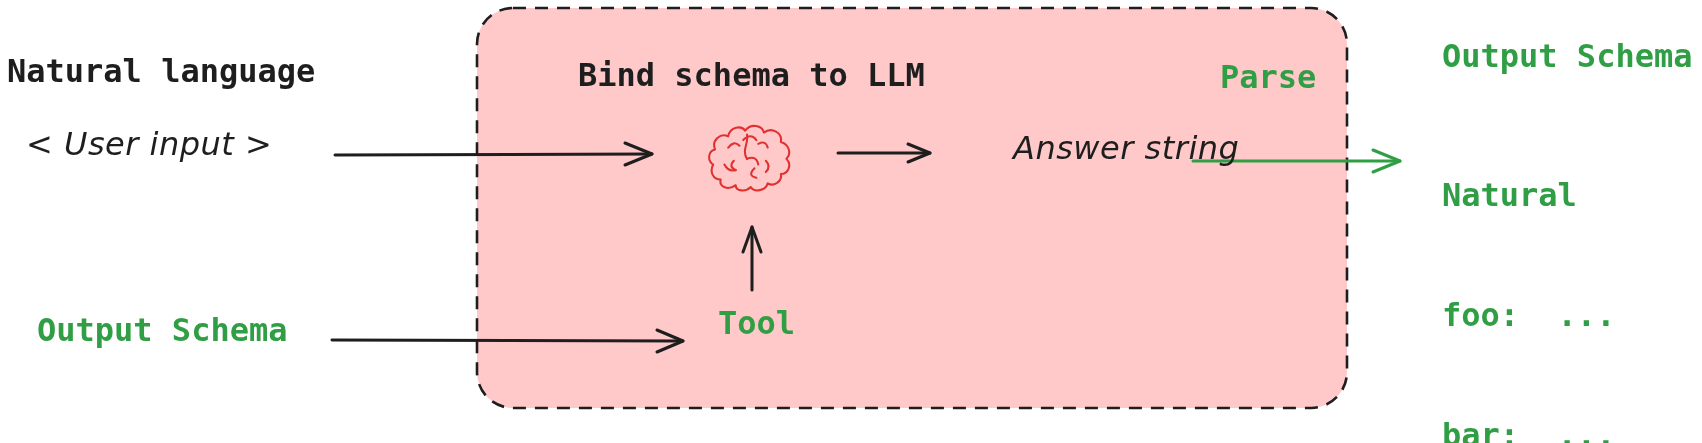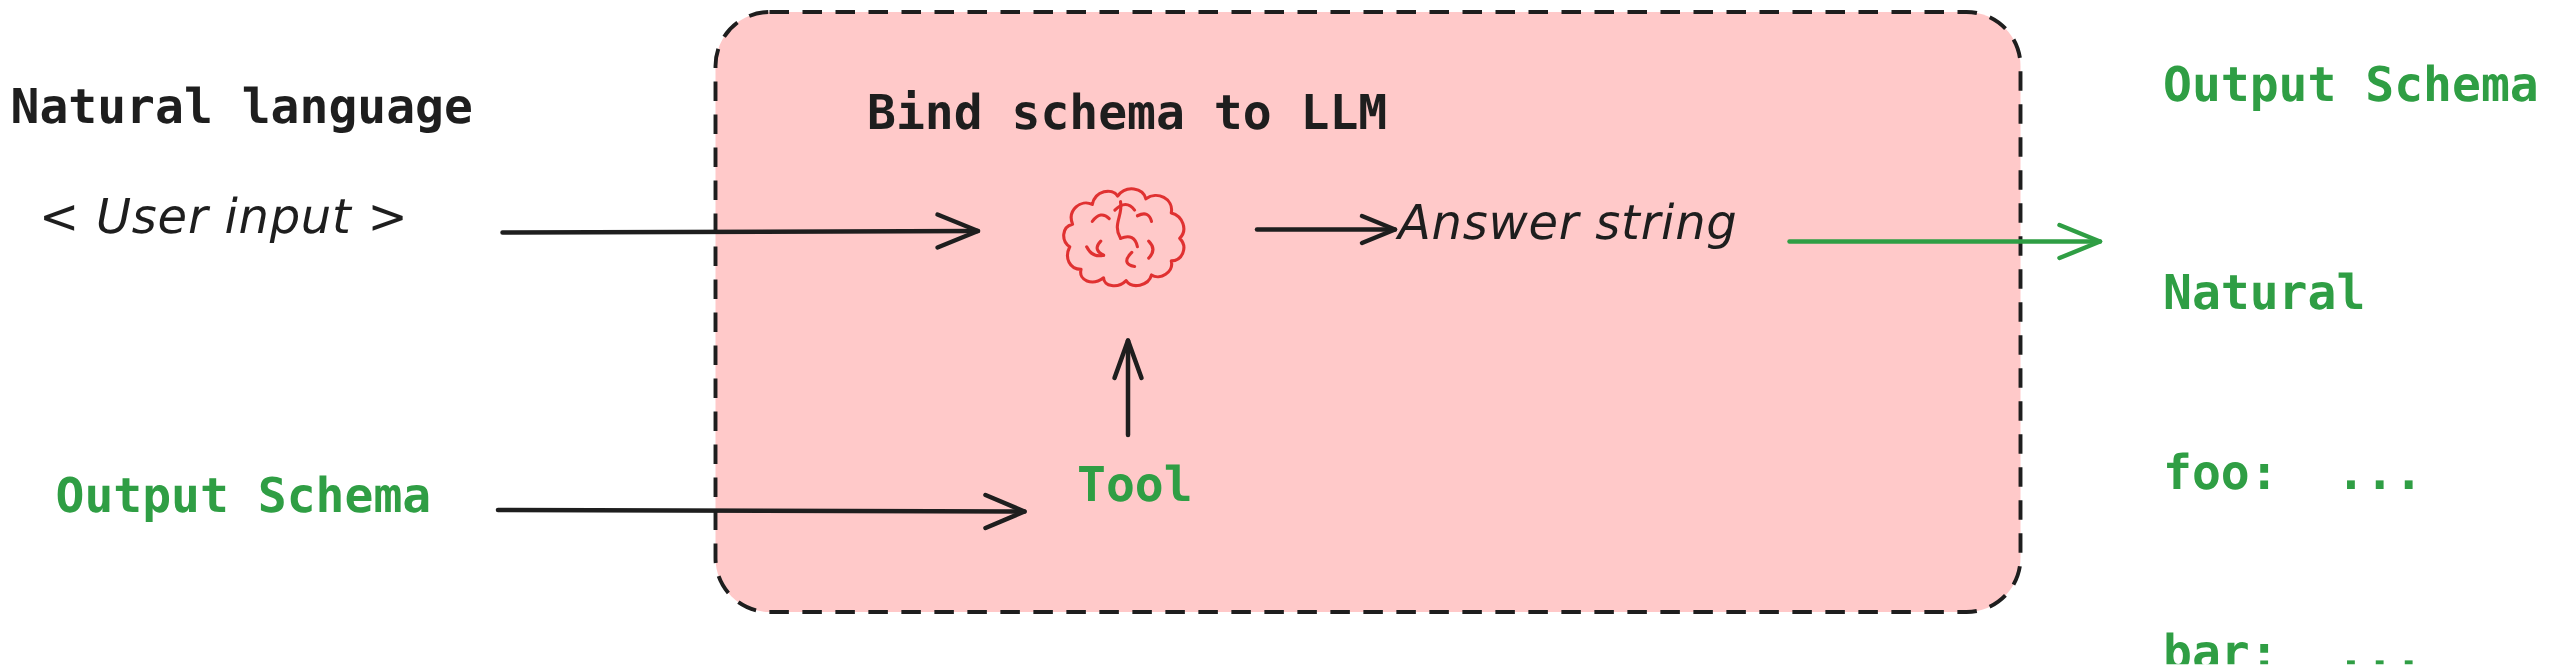--- a/index.html
+++ b/index.html
@@ -82,22 +82,23 @@
     <path class="brain" d="M26,48 q4,8 12,6"></path>
     <path class="brain" d="M70,44 q6,6 0,12"></path>
   </svg>
 
   <div class="label mono ink" style="left:7px;top:54px;">Natural language</div>
 
   <div class="label mono ink" style="left:578px;top:58px;">Bind schema to LLM</div>
 
   <div class="label hand ink" style="left:26px;top:127px;">&lt; User input &gt;</div>
 
-  <div class="label hand ink" style="left:932px;top:131px;">Answer string</div>
+  <div class="label hand ink" style="left:1013px;top:131px;">Answer string</div>
 
+  <div class="label mono green" style="left:1220px;top:60px;">Parse</div>
 
   <div class="label mono green" style="left:718px;top:306px;">Tool</div>
 
   <div class="text-block" style="left:37px;top:0;">
     <div class="label mono green" style="left:0;top:313px;">Output Schema</div>
     <div class="label mono green block-lines" style="left:0;top:356px;line-height:41px;">
       <div>foo:  ...</div>
       
     </div>
   </div>

